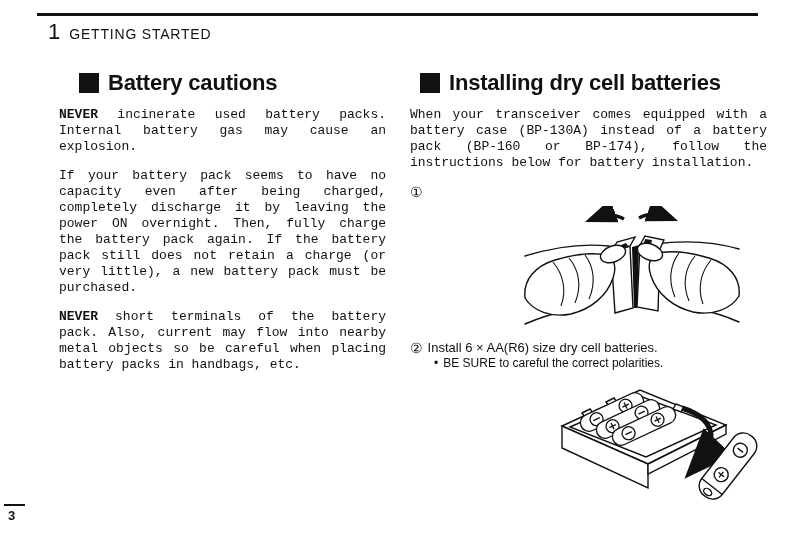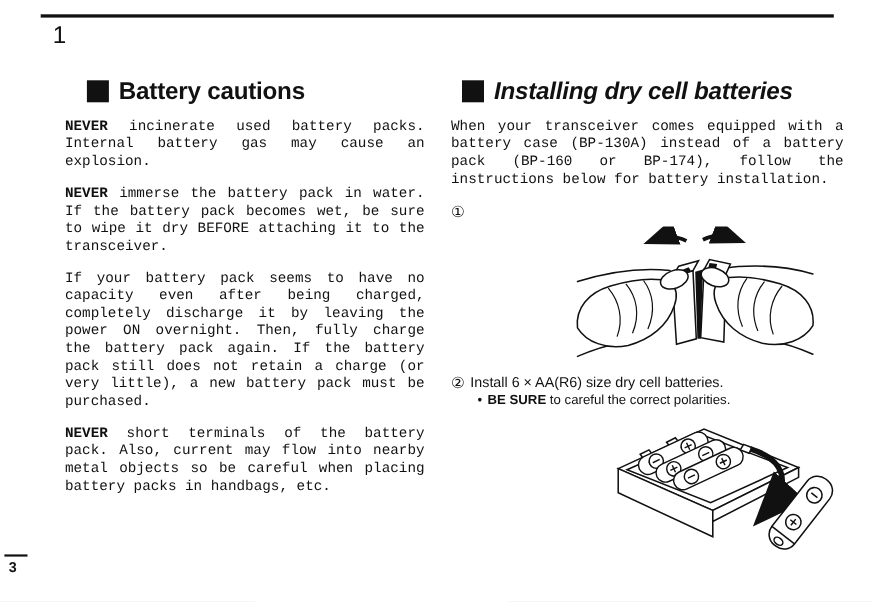--- a/index.html
+++ b/index.html
@@ -11,58 +11,58 @@
   .top-rule { position:absolute; left:37px; top:13px; width:721px; height:3px; background:#111; }
   .chapter { position:absolute; left:48px; top:19px; display:flex; align-items:baseline; gap:9px; }
   .chapter-num { font-size:22px; font-weight:400; }
   .chapter-title { font-size:14px; font-weight:400; letter-spacing:0.8px; }
 
   .col { position:absolute; top:70px; }
   .col-left  { left:59px;  width:327px; }
   .col-right { left:410px; width:357px; }
 
   .sec-heading { display:flex; align-items:center; gap:9px; font-size:22px; font-weight:700; letter-spacing:-0.2px; margin:0 0 11px 0;padding-left:20px; }
-  .col-right .sec-heading { padding-left:10px;font-style:italic; }
+  .col-right .sec-heading { padding-left:10px; }
   .sq { width:20px; height:20px; background:#111; flex:none; }
 
   .para { font-size:13px; line-height:16px; text-align:justify; margin:0 0 13px 0;font-family:Liberation Mono, monospace; }
   .para b { font-weight:700; }
 
   .step { display:flex; gap:5px; font-size:13px; line-height:16px; margin:0; }
   .step-1 { margin-top:10px; }
   .step-num { font-size:14px; line-height:16px; flex:none; }
   .note { margin:0 0 0 24px; font-size:12px; line-height:15px; display:flex; gap:5px; }
-  .note b { font-weight:700; }
+  .note b { font-weight:400; }
 
   .illo { display:block; }
   .illo-1 { margin:6px 0 8px 113px; width:218px; height:126px; }
   .illo-2 { margin:5px 0 0 138px; width:215px; height:128px; }
   .illo svg { display:block; width:100%; height:100%; }
 
   .pageno-rule { position:absolute; left:4px; top:504px; width:21px; height:2px; background:#111; }
   .pageno-num  { position:absolute; left:8px; top:508px; font-size:13px; font-weight:700; }
 </style>
 </head>
 <body>
 
 <div class="page">
 
   <div class="top-rule"></div>
 
   <header class="chapter">
     <span class="chapter-num">1</span>
+    <span class="chapter-title">GETTING STARTED</span>
   </header>
 
   <section class="col col-left">
     <h2 class="sec-heading">
       <span class="sq"></span>
       <span>Battery cautions</span>
     </h2>
     <p class="para"><b>NEVER</b><span> incinerate used battery packs.  Internal battery gas may cause an explosion.</span></p>
-    <p class="para"><b>NEVER</b><span> immerse the battery pack in water.  If the battery pack becomes wet, be sure to wipe it dry BEFORE attaching it to the transceiver.</span></p>
     <p class="para"><b></b><span>If your battery pack seems to have no capacity even after being charged, completely discharge it by leaving the power ON overnight.  Then, fully charge the battery pack again.  If the battery pack still does not retain a charge (or very little), a new battery pack must be purchased.</span></p>
     <p class="para"><b>NEVER</b><span> short terminals of the battery pack.  Also, current may flow into nearby metal objects so be careful when placing battery packs in handbags, etc.</span></p>
   </section>
 
   <section class="col col-right">
     <h2 class="sec-heading">
       <span class="sq"></span>
       <span>Installing dry cell batteries</span>
     </h2>
     <p class="para">When your transceiver comes equipped with a battery case (BP-130A) instead of a battery pack (BP-160 or BP-174), follow the instructions below for battery installation.</p>

